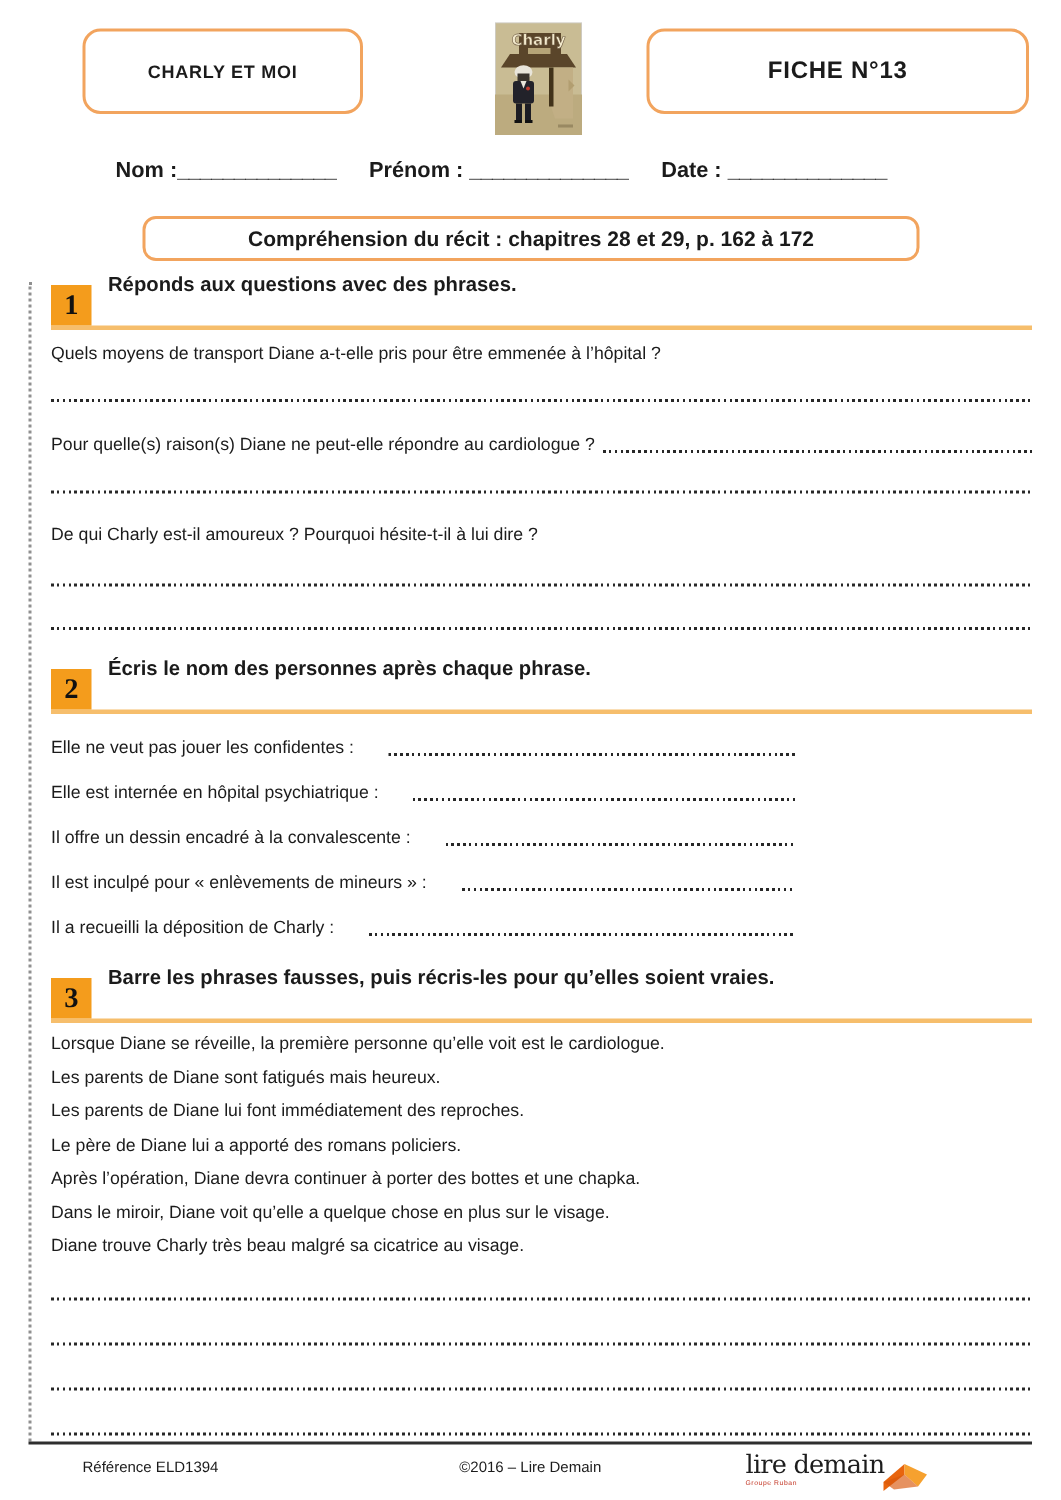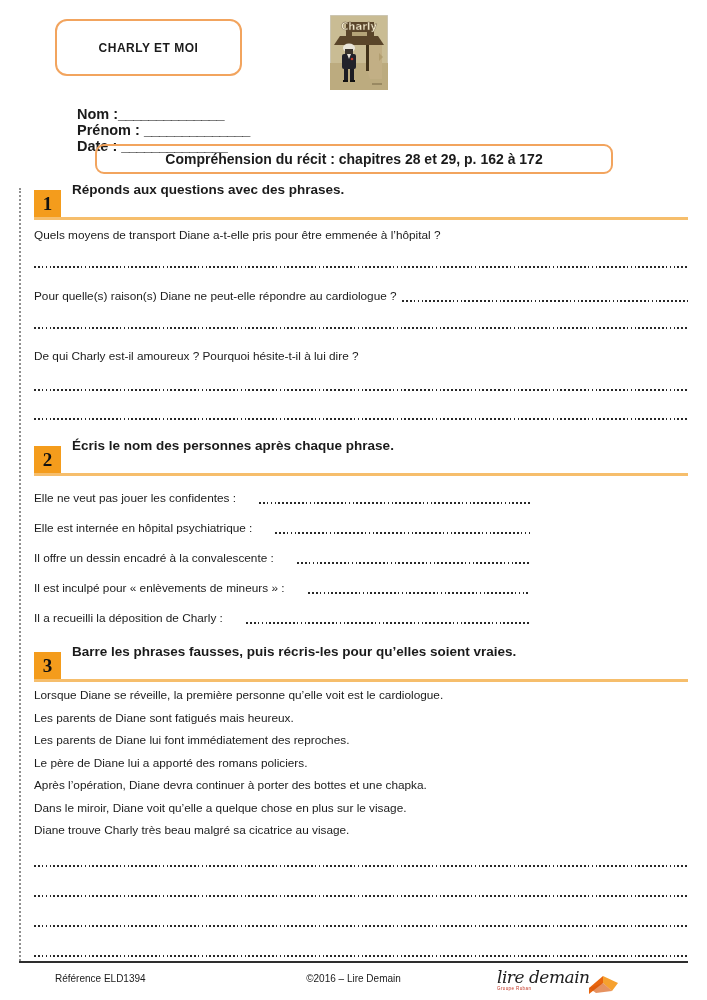--- a/index.html
+++ b/index.html
@@ -11,21 +11,21 @@
   .hbox{
     position:absolute;top:19px;height:53px;border:2.5px solid #f2a45e;border-radius:12px;
     display:flex;align-items:center;justify-content:center;font-weight:bold;letter-spacing:.5px;
   }
   .hbox.left{left:19px;width:183px;font-size:12px;margin-left:36px;}
   .hbox.right{left:431px;width:251px;font-size:16px;}
   .cover{position:absolute;left:330px;top:15px;width:58px;height:75px;}
   
   .id-row{
     position:absolute;left:77px;top:106px;font-weight:bold;font-size:14.5px;
-    display:flex;align-items:baseline;white-space:nowrap;flex-direction:column;
+    display:flex;align-items:baseline;white-space:nowrap;
   }
   .id-group{margin-right:22px;}
   .blank{letter-spacing:-.5px;}
   
   .subtitle-box{
     position:absolute;left:95px;top:144px;width:514px;height:26px;
     border:2px solid #f2a45e;border-radius:9px;
     display:flex;align-items:center;justify-content:center;font-weight:bold;font-size:14px;
   }
   
@@ -60,21 +60,21 @@
   .sentence{font-size:11.8px;line-height:15.5px;margin:7px 0 0;}
   .sentence.first{margin-top:6px;}
   .ansline{margin-top:28px;}
   .ansline.first{margin-top:26px;}
   
   .footer-sep{position:absolute;left:19px;top:961px;width:669px;border-top:2.5px solid #2e2e2e;}
   .f-ref{position:absolute;left:55px;top:973px;font-size:10px;}
   .f-copy{position:absolute;left:0;top:973px;width:707px;text-align:center;font-size:10px;}
   .f-logo{position:absolute;left:497px;top:966px;display:flex;align-items:flex-start;}
   .logo-text{
-    font-family:"DejaVu Serif", serif;font-style:italic;font-size:17px;line-height:22px;
+    font-family:"DejaVu Serif", serif;font-size:17px;line-height:22px;
     color:#1d1d1d;letter-spacing:-.5px;
   }
   .logo-sub{font-size:4.5px;color:#c23321;letter-spacing:.4px;margin-top:-2px;}
   .logo-swoosh{margin-left:-4px;margin-top:4px;}
 </style>
 </head>
 <body>
 
 <div class="page">
 
@@ -104,20 +104,23 @@
       <circle cx="22" cy="44" r="1.3" fill="#c0392b"></circle>
       <rect x="14" y="54" width="4" height="11" fill="#1c1c23"></rect>
       <rect x="20" y="54" width="4" height="11" fill="#1c1c23"></rect>
       <rect x="13" y="65" width="5" height="2" fill="#111"></rect>
       <rect x="20" y="65" width="5" height="2" fill="#111"></rect>
 
       <rect x="42" y="68" width="10" height="2" fill="#8a7a55" opacity="0.7"></rect>
     </svg>
   </div>
 
+  <div class="hbox right">
+    <span>FICHE N°13</span>
+  </div>
 
   <div class="id-row">
     <span class="id-group"><span>Nom :</span><span class="blank">______________</span></span>
     <span class="id-group"><span>Prénom :</span> <span class="blank">______________</span></span>
     <span class="id-group"><span>Date :</span> <span class="blank">______________</span></span>
   </div>
 
   <div class="subtitle-box">
     <span>Compréhension du récit : chapitres 28 et 29, p. 162 à 172</span>
   </div>

